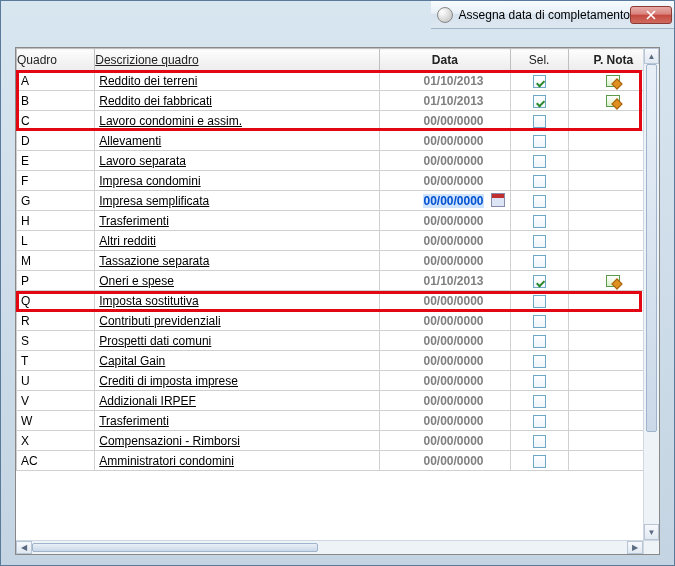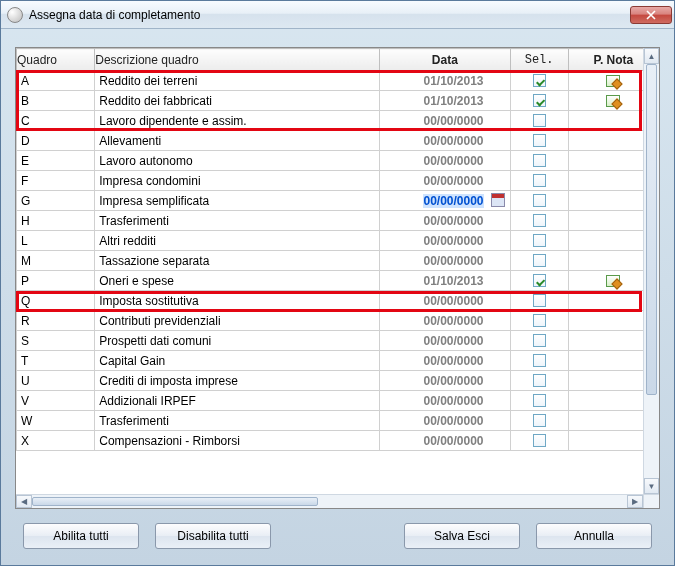--- a/index.html
+++ b/index.html
@@ -11,20 +11,21 @@
     height: 566px;
     overflow: hidden;
   }
   .window {
     width: 675px;
     height: 566px;
     background: linear-gradient(to bottom, #d8e6f0 0%, #c4d4e2 100%);
     border: 1px solid #5a7a9c;
     display: flex;
     flex-direction: column;
+    align-items: flex-end;
   }
   .titlebar {
     height: 28px;
     background: linear-gradient(to bottom, #f7fbff 0%, #e8f0f7 45%, #d6e2ed 50%, #dde8f1 100%);
     border-bottom: 1px solid #a0b4c8;
     display: flex;
     align-items: center;
     padding: 0 2px 0 6px;
   }
   .app-icon {
@@ -83,23 +84,23 @@
     border: 1px solid #d0d0d0;
     border-top: none;
     height: 20px;
     padding: 0 4px;
     color: #000;
     white-space: nowrap;
     overflow: hidden;
     text-overflow: ellipsis;
   }
   .col-quadro { width: 78px; text-align: left;}
-  .col-desc   { width: 284px; text-align: left;}
+  .col-desc   { width: 284px; text-align: left; text-decoration: underline;}
   .col-data   { width: 130px; font-weight: bold; }
-  .col-sel    { width: 58px; text-align: center; font-family: Liberation Mono, monospace;}
+  .col-sel    { width: 58px; text-align: center;}
   .col-nota   { width: 74px; text-align: center; font-weight: bold;}
   tbody .col-data { text-align: right; color: #808080; padding-right: 26px; position: relative;}
   .cal-icon {
     position: absolute;
     right: 5px;
     top: 2px;
     width: 14px; height: 14px;
     border: 1px solid #8a8aaa;
     background: linear-gradient(to bottom, #fff 0%, #fff 30%, #dce5f5 31%, #dce5f5 100%);
   }
@@ -260,35 +261,35 @@
             </tr>
             <tr>
               <td class="col-quadro">B</td>
               <td class="col-desc">Reddito dei fabbricati</td>
               <td class="col-data">01/10/2013</td>
               <td class="col-sel"><span class="cb checked"></span></td>
               <td class="col-nota"><span class="note-icon"></span></td>
             </tr>
             <tr>
               <td class="col-quadro">C</td>
-              <td class="col-desc">Lavoro dipendente e assim.</td>
+              <td class="col-desc">Lavoro condomini e assim.</td>
               <td class="col-data">00/00/0000</td>
               <td class="col-sel"><span class="cb"></span></td>
               <td class="col-nota"></td>
             </tr>
             <tr>
               <td class="col-quadro">D</td>
               <td class="col-desc">Allevamenti</td>
               <td class="col-data">00/00/0000</td>
               <td class="col-sel"><span class="cb"></span></td>
               <td class="col-nota"></td>
             </tr>
             <tr>
               <td class="col-quadro">E</td>
-              <td class="col-desc">Lavoro autonomo</td>
+              <td class="col-desc">Lavoro separata</td>
               <td class="col-data">00/00/0000</td>
               <td class="col-sel"><span class="cb"></span></td>
               <td class="col-nota"></td>
             </tr>
             <tr>
               <td class="col-quadro">F</td>
               <td class="col-desc">Impresa condomini</td>
               <td class="col-data">00/00/0000</td>
               <td class="col-sel"><span class="cb"></span></td>
               <td class="col-nota"></td>
@@ -377,20 +378,27 @@
               <td class="col-sel"><span class="cb"></span></td>
               <td class="col-nota"></td>
             </tr>
             <tr>
               <td class="col-quadro">X</td>
               <td class="col-desc">Compensazioni - Rimborsi</td>
               <td class="col-data">00/00/0000</td>
               <td class="col-sel"><span class="cb"></span></td>
               <td class="col-nota"></td>
             </tr>
+            <tr>
+              <td class="col-quadro">AC</td>
+              <td class="col-desc">Amministratori condomini</td>
+              <td class="col-data">00/00/0000</td>
+              <td class="col-sel"><span class="cb"></span></td>
+              <td class="col-nota"></td>
+            </tr>
           </tbody>
       </table>
 
       <div class="red-box" id="redbox-top" style="top:22px;height:61px;"></div>
       <div class="red-box" id="redbox-mid" style="top:243px;height:21px;"></div>
 
       <div class="vscroll">
         <div class="arrow">
             <span class="tri">▲</span>
           </div>
@@ -408,22 +416,15 @@
         <div class="track">
             <div class="thumb"></div>
           </div>
         <div class="arrow">
             <span class="tri">▶</span>
           </div>
       </div>
       <div class="corner"></div>
     </div>
 
-    <div class="buttons">
-      <button class="btn">Abilita tutti</button>
-      <button class="btn">Disabilita tutti</button>
-      <span class="spacer"></span>
-      <button class="btn">Salva Esci</button>
-      <button class="btn">Annulla</button>
-    </div>
 
   </div>
 </div>
 
 </body></html>

